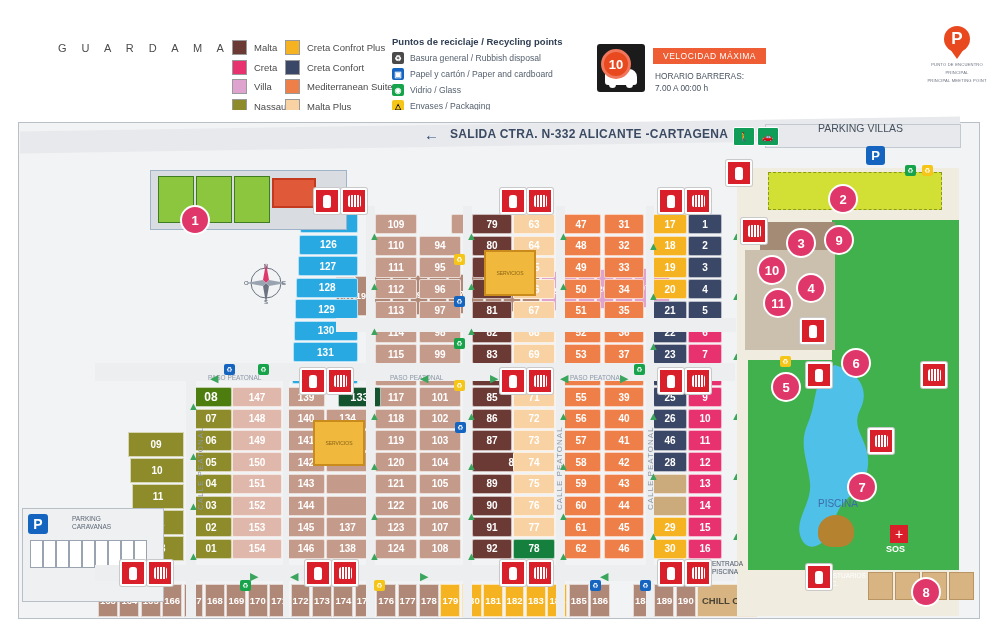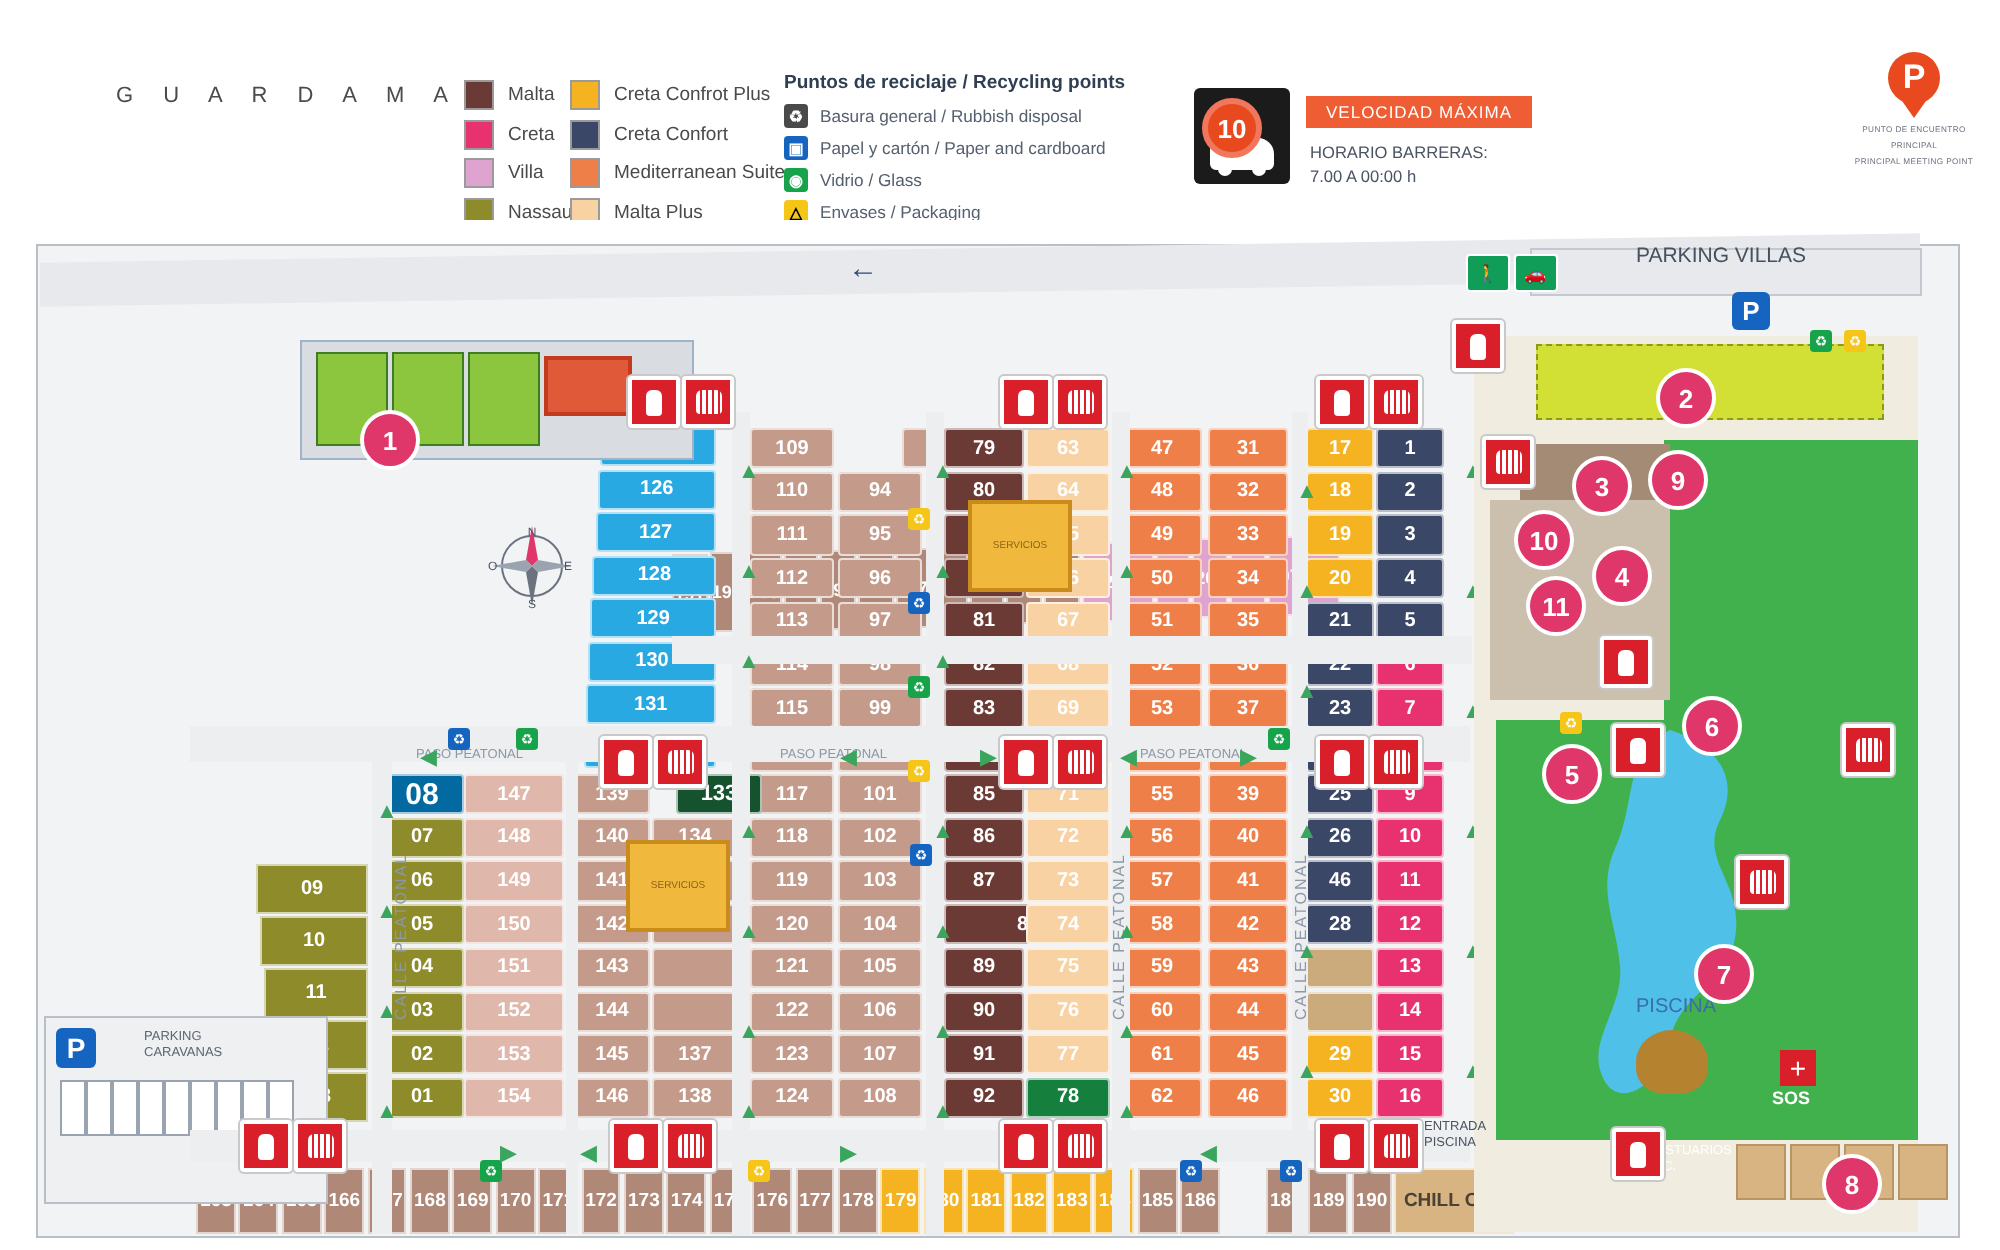--- a/index.html
+++ b/index.html
@@ -259,20 +259,21 @@
         <div class="nl-t1">Gimnasio y spa</div>
         <div class="nl-t2">Gym &amp; spa</div>
       </div>
     </div>
   </div>
 
 <div class="abs" id="map">
     <div class="" style="left: 0px; top: 0px; width: 1000px; height: 515px; background: rgb(255, 255, 255); position: absolute;"></div>
     <div class="" style="left: 18px; top: 12px; width: 960px; height: 495px; border: 1px solid rgb(185, 191, 199); background: rgb(242, 243, 244); position: absolute;"></div>
     <div class="" style="left: 20px; top: 14px; width: 940px; height: 22px; background: rgb(231, 233, 236); position: absolute; transform: skewY(-0.9deg);"></div>
+    <div class="label" style="left: 450px; top: 17px; font-size: 12px; font-weight: bold; color: rgb(59, 74, 99); letter-spacing: 0.3px;">SALIDA CTRA. N-332 ALICANTE -CARTAGENA</div>
     <div class="arrow" style="left: 424px; top: 16px; font-size: 15px; color: rgb(45, 74, 122);">←</div>
     <div class="plot" style="left: 336px; top: 167px; width: 17.6px; height: 40px; background: rgb(176, 136, 120); font-size: 9px;">191</div>
     <div class="plot" style="left: 354.6px; top: 166.45px; width: 17.6px; height: 40px; background: rgb(176, 136, 120); font-size: 9px;">192</div>
     <div class="plot" style="left: 373.2px; top: 165.9px; width: 17.6px; height: 40px; background: rgb(176, 136, 120); font-size: 9px;">193</div>
     <div class="plot" style="left: 391.8px; top: 165.35px; width: 17.6px; height: 40px; background: rgb(176, 136, 120); font-size: 9px;">194</div>
     <div class="plot" style="left: 410.4px; top: 164.8px; width: 17.6px; height: 40px; background: rgb(176, 136, 120); font-size: 9px;">195</div>
     <div class="plot" style="left: 429px; top: 164.25px; width: 17.6px; height: 40px; background: rgb(176, 136, 120); font-size: 9px;">196</div>
     <div class="plot" style="left: 447.6px; top: 163.7px; width: 17.6px; height: 40px; background: rgb(176, 136, 120); font-size: 9px;">197</div>
     <div class="plot" style="left: 466.2px; top: 163.15px; width: 17.6px; height: 40px; background: rgb(176, 136, 120); font-size: 9px;">198</div>
     <div class="plot" style="left: 484.8px; top: 162.6px; width: 17.6px; height: 40px; background: rgb(176, 136, 120); font-size: 9px;">199</div>
@@ -371,21 +372,21 @@
     <div class="plot" style="left: 326px; top: 407.2px; width: 43px; height: 20.2px; background: rgb(196, 154, 138); font-size: 10px; border-radius: 2px; color: rgb(255, 255, 255);">137</div>
     <div class="plot" style="left: 326px; top: 428.9px; width: 43px; height: 20.2px; background: rgb(196, 154, 138); font-size: 10px; border-radius: 2px; color: rgb(255, 255, 255);">138</div>
     <div class="plot" style="left: 232px; top: 277px; width: 50px; height: 20.2px; background: rgb(224, 184, 171); font-size: 10px; border-radius: 2px; color: rgb(255, 255, 255);">147</div>
     <div class="plot" style="left: 232px; top: 298.7px; width: 50px; height: 20.2px; background: rgb(224, 184, 171); font-size: 10px; border-radius: 2px; color: rgb(255, 255, 255);">148</div>
     <div class="plot" style="left: 232px; top: 320.4px; width: 50px; height: 20.2px; background: rgb(224, 184, 171); font-size: 10px; border-radius: 2px; color: rgb(255, 255, 255);">149</div>
     <div class="plot" style="left: 232px; top: 342.1px; width: 50px; height: 20.2px; background: rgb(224, 184, 171); font-size: 10px; border-radius: 2px; color: rgb(255, 255, 255);">150</div>
     <div class="plot" style="left: 232px; top: 363.8px; width: 50px; height: 20.2px; background: rgb(224, 184, 171); font-size: 10px; border-radius: 2px; color: rgb(255, 255, 255);">151</div>
     <div class="plot" style="left: 232px; top: 385.5px; width: 50px; height: 20.2px; background: rgb(224, 184, 171); font-size: 10px; border-radius: 2px; color: rgb(255, 255, 255);">152</div>
     <div class="plot" style="left: 232px; top: 407.2px; width: 50px; height: 20.2px; background: rgb(224, 184, 171); font-size: 10px; border-radius: 2px; color: rgb(255, 255, 255);">153</div>
     <div class="plot" style="left: 232px; top: 428.9px; width: 50px; height: 20.2px; background: rgb(224, 184, 171); font-size: 10px; border-radius: 2px; color: rgb(255, 255, 255);">154</div>
-    <div class="plot" style="left: 190px; top: 277px; width: 42px; height: 20.2px; background: #0369a1; font-size: 15px; border-radius: 2px; color: rgb(255, 255, 255);">08</div>
+    <div class="plot" style="left: 190px; top: 277px; width: 42px; height: 20.2px; background: #4d7c0f; font-size: 12px; border-radius: 2px; color: rgb(255, 255, 255);">08</div>
     <div class="plot" style="left: 190px; top: 298.7px; width: 42px; height: 20.2px; background: rgb(141, 139, 42); font-size: 10px; border-radius: 2px; color: rgb(255, 255, 255);">07</div>
     <div class="plot" style="left: 190px; top: 320.4px; width: 42px; height: 20.2px; background: rgb(141, 139, 42); font-size: 10px; border-radius: 2px; color: rgb(255, 255, 255);">06</div>
     <div class="plot" style="left: 190px; top: 342.1px; width: 42px; height: 20.2px; background: rgb(141, 139, 42); font-size: 10px; border-radius: 2px; color: rgb(255, 255, 255);">05</div>
     <div class="plot" style="left: 190px; top: 363.8px; width: 42px; height: 20.2px; background: rgb(141, 139, 42); font-size: 10px; border-radius: 2px; color: rgb(255, 255, 255);">04</div>
     <div class="plot" style="left: 190px; top: 385.5px; width: 42px; height: 20.2px; background: rgb(141, 139, 42); font-size: 10px; border-radius: 2px; color: rgb(255, 255, 255);">03</div>
     <div class="plot" style="left: 190px; top: 407.2px; width: 42px; height: 20.2px; background: rgb(141, 139, 42); font-size: 10px; border-radius: 2px; color: rgb(255, 255, 255);">02</div>
     <div class="plot" style="left: 190px; top: 428.9px; width: 42px; height: 20.2px; background: rgb(141, 139, 42); font-size: 10px; border-radius: 2px; color: rgb(255, 255, 255);">01</div>
     <div class="plot" style="left: 472px; top: 104px; width: 40px; height: 20.2px; background: rgb(107, 58, 53); font-size: 10px; border-radius: 2px; color: rgb(255, 255, 255);">79</div>
     <div class="plot" style="left: 472px; top: 125.7px; width: 40px; height: 20.2px; background: rgb(107, 58, 53); font-size: 10px; border-radius: 2px; color: rgb(255, 255, 255);">80</div>
     <div class="plot" style="left: 472px; top: 147.4px; width: 40px; height: 20.2px; background: rgb(107, 58, 53); font-size: 10px; border-radius: 2px; color: rgb(255, 255, 255);"></div>

